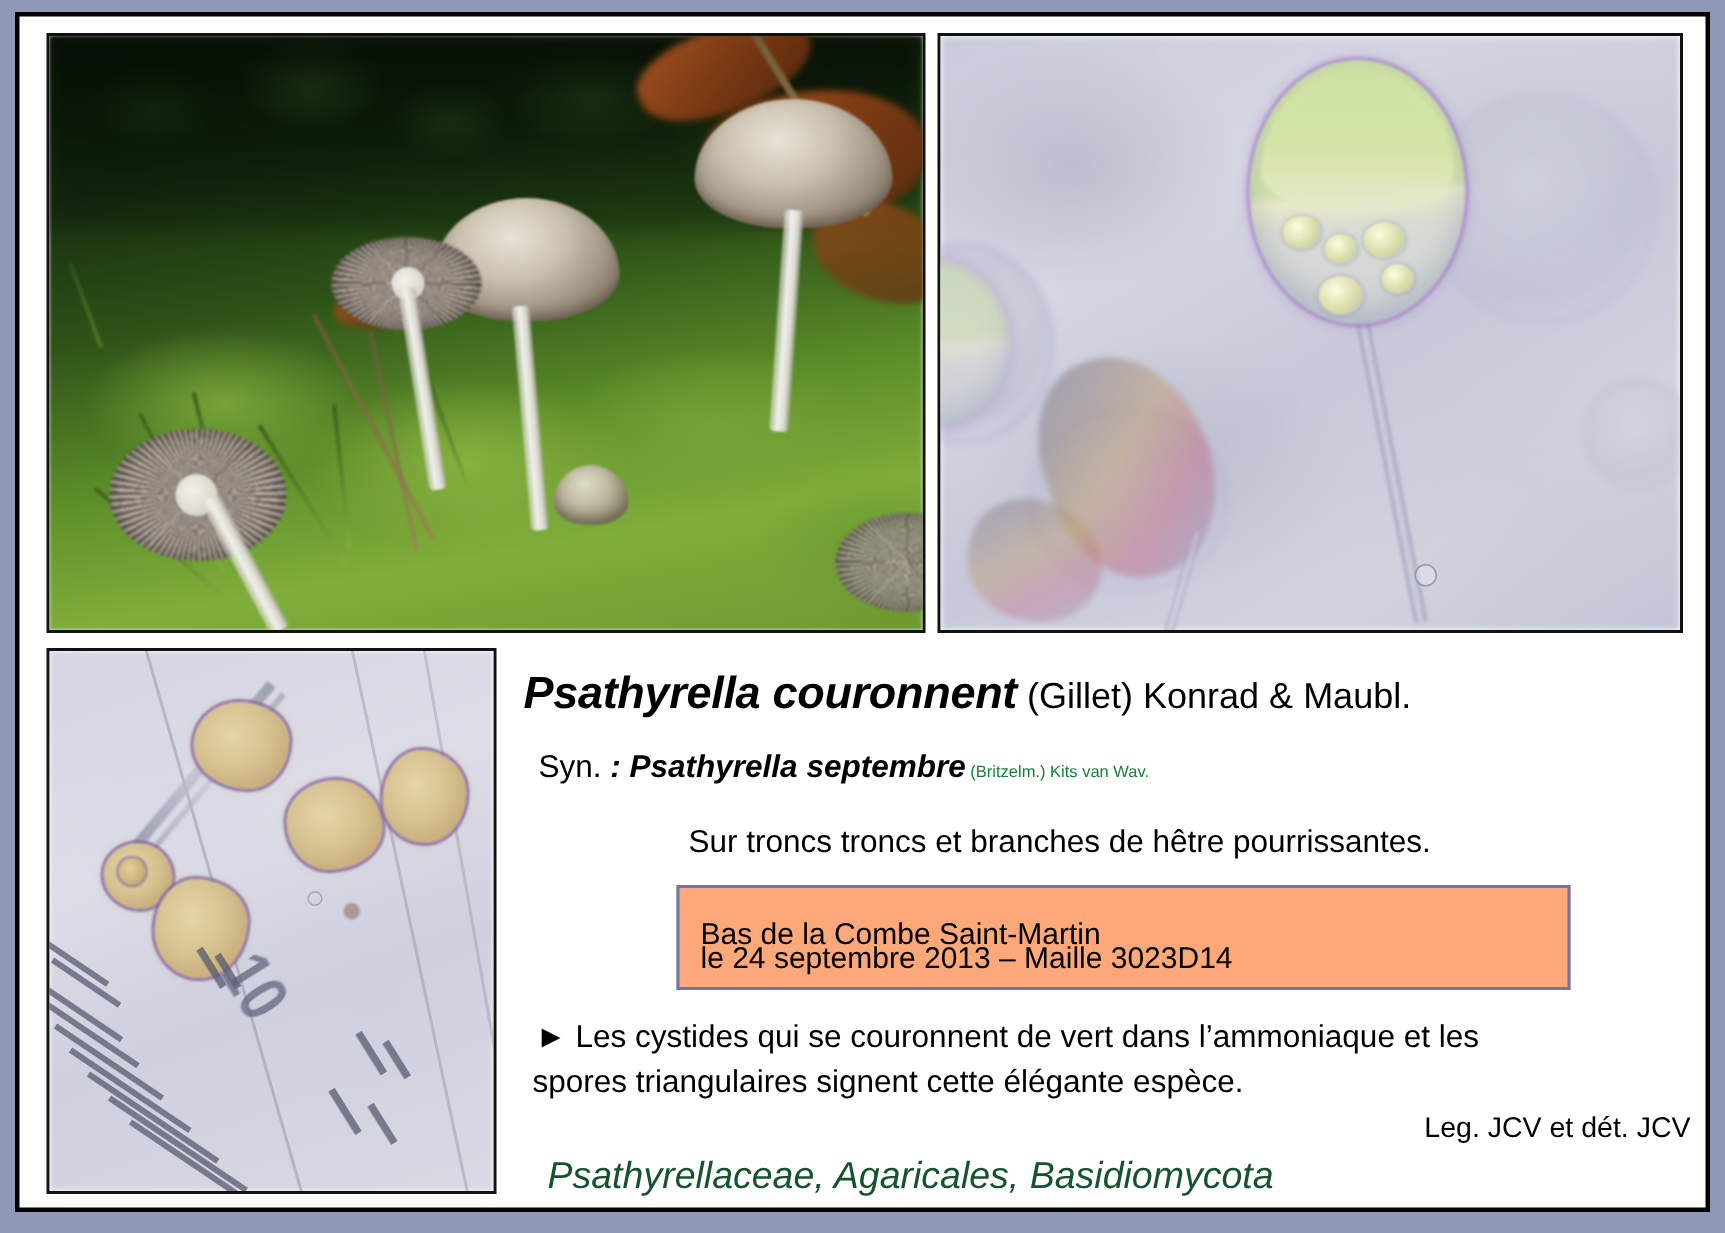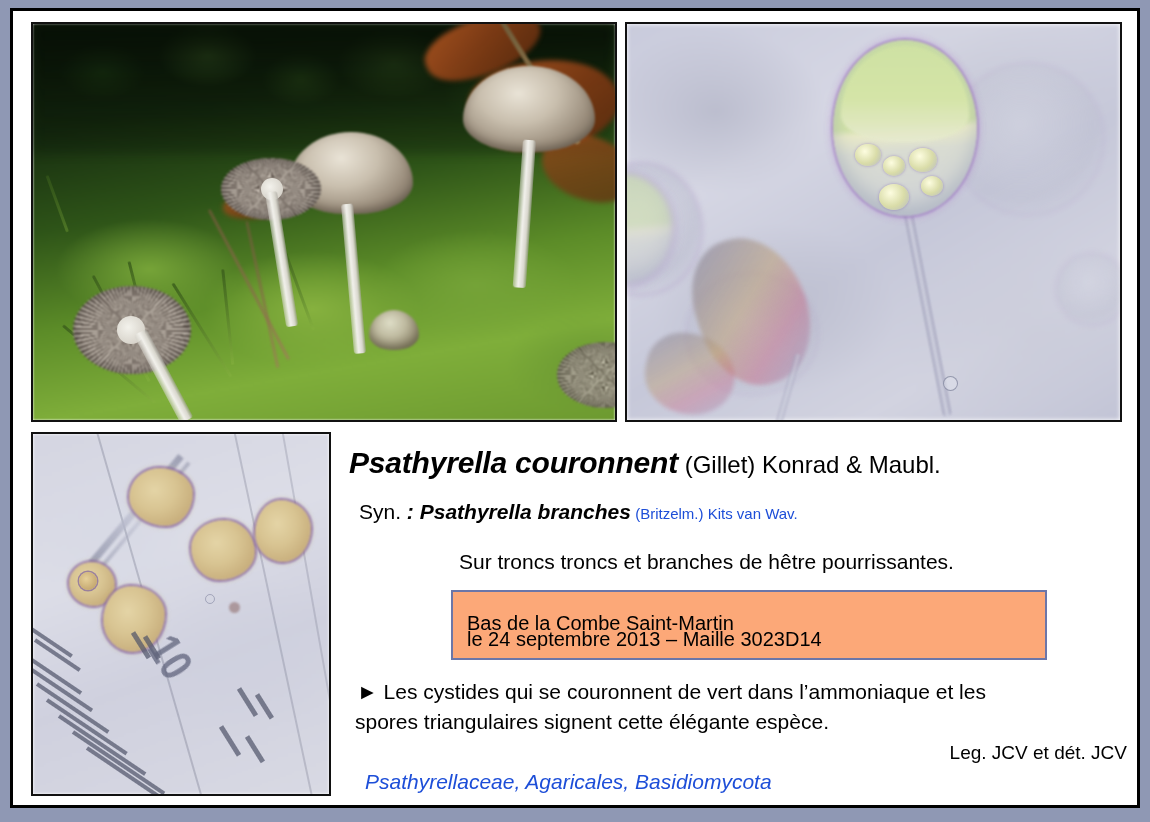--- a/index.html
+++ b/index.html
@@ -264,21 +264,21 @@
     top: 68px;
     white-space: nowrap;
   }
   .syn-label { font-size: 21px; color: #000; }
   .syn-name {
     font-size: 21px;
     font-weight: bold;
     font-style: italic;
     color: #000;
   }
-  .syn-auth { font-size: 15px; color: #1d4ed8; }
+  .syn-auth { font-size: 11px; color: #15803d; }
 
   .habitat-line {
     position: absolute;
     left: 118px;
     top: 118px;
     font-size: 21px;
     color: #000;
     white-space: nowrap;
   }
 
@@ -317,23 +317,23 @@
     top: 310px;
     font-size: 19px;
     color: #000;
     white-space: nowrap;
   }
 
   #taxonomy-line {
     position: absolute;
     left: 24px;
     top: 338px;
-    font-size: 21px;
+    font-size: 25px;
     font-style: italic;
-    color: #1d4ed8;
+    color: #14532d;
     white-space: nowrap;
   }
 </style>
 </head>
 <body>
 
 <div id="slide-frame">
 
   <div class="photo" id="photo-habitat">
     <div class="habitat-bg"></div>
@@ -462,21 +462,21 @@
     <div class="scale-num" style="left:112px; top:196px; font-size:46px; transform:rotate(58deg) scaleX(.8);">10</div>
   </div>
 
   <div id="text-column">
 
     <div class="title-line">
       <span class="sci-name">Psathyrella couronnent</span><span class="authority"> (Gillet) Konrad &amp; Maubl.</span>
     </div>
 
     <div class="syn-line">
-      <span class="syn-label">Syn.</span><span class="syn-name"> : Psathyrella branches</span><span class="syn-auth"> (Britzelm.) Kits van Wav.</span>
+      <span class="syn-label">Syn.</span><span class="syn-name"> : Psathyrella septembre</span><span class="syn-auth"> (Britzelm.) Kits van Wav.</span>
     </div>
 
     <div class="habitat-line">Sur troncs troncs et branches de hêtre pourrissantes.</div>
 
     <div id="locality-box">
       <div class="locality-line" id="locality-line-1">Bas de la Combe Saint-Martin</div>
       <div class="locality-line" id="locality-line-2">le 24 septembre 2013 – Maille 3023D14</div>
     </div>
 
     <div class="note-line" id="note-line-2">spores triangulaires signent cette élégante espèce.</div>

